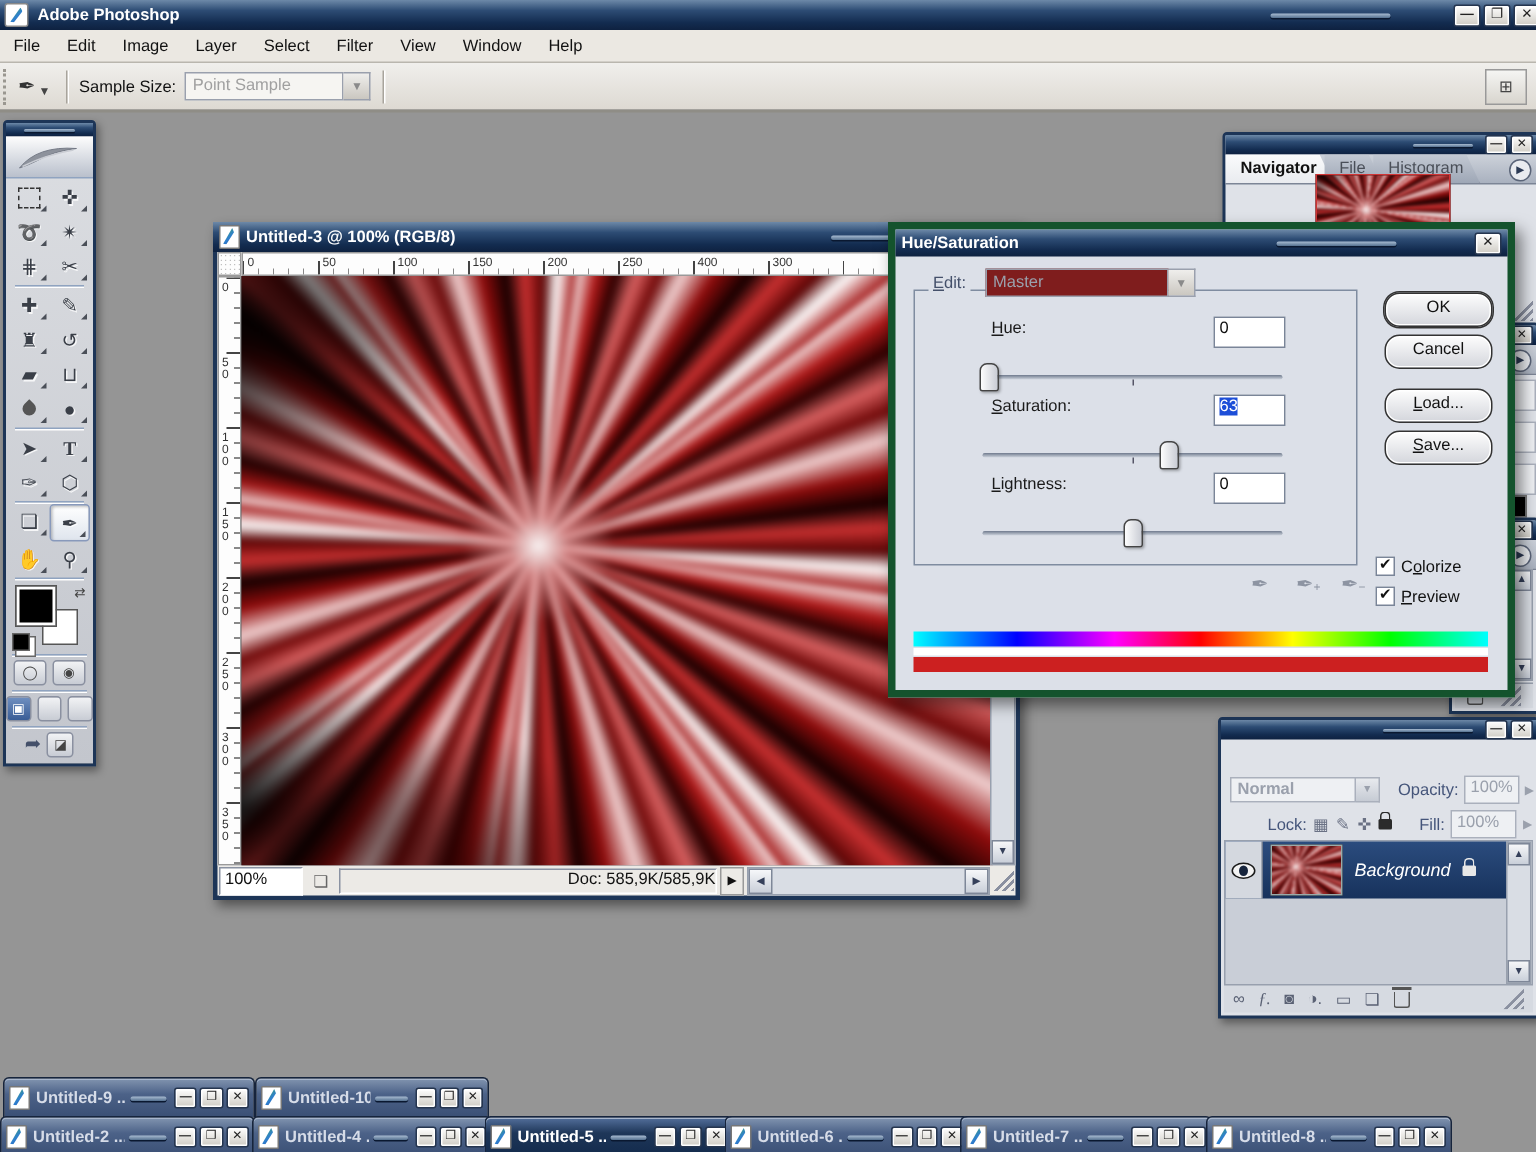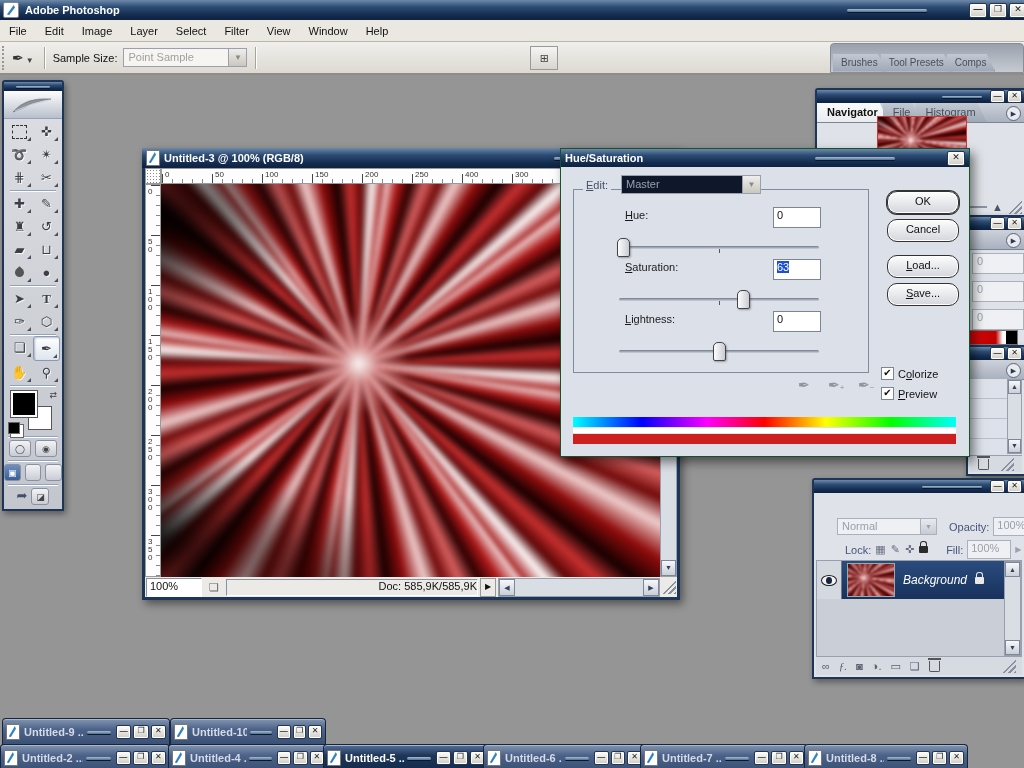--- a/index.html
+++ b/index.html
@@ -116,22 +116,22 @@
   #canvas{left:16px;top:16px;right:15px;bottom:0;position:absolute;}
   #doc-vscroll{position:absolute;right:0;top:16px;width:15px;bottom:0;}
   #doc-status{position:absolute;left:3px;right:3px;bottom:3px;height:20px;background:#eceae6;
     display:flex;align-items:center;gap:2px;padding:0 1px;}
   #doc-status .zoombox{width:48px;height:15px;padding:1px 3px;}
   #doc-status .docbox{width:250px;height:15px;text-align:right;background:#eceae6;
     border:1px solid;border-color:#8a92a2 #fff #fff #8a92a2;}
   #doc-status .flyout{width:14px;height:17px;background:#eceae6;border:1px solid #999;text-align:center;font-size:8px;line-height:16px;}
   #hscroll{flex:1;height:17px;position:relative;}
   
-  #hsdialog{position:absolute;left:560px;top:148px;width:408px;height:307px;z-index:30;
-    border:1px solid #14532d;background:#dce0e8;box-shadow:4px 5px 10px rgba(0,0,0,.5);}
+  #hsdialog{position:absolute;left:592px;top:148px;width:408px;height:307px;z-index:30;
+    border:5px solid #14532d;background:#dce0e8;box-shadow:4px 5px 10px rgba(0,0,0,.5);}
   #hs-title{height:18px;padding:0 4px;}
   .groupbox{position:absolute;left:12px;top:40px;width:294px;height:182px;border:1px solid #7f8ca0;}
   .hs-label{position:absolute;color:#1a1a1a;}
   .valbox{position:absolute;width:40px;height:17px;border:1px solid #7a8598;background:#fff;
     padding:1px 3px;font-size:11px;}
   .valbox .sel{background:#1d4ed8;color:#fff;}
   .track{position:absolute;height:3px;background:linear-gradient(#6f7a8d,#cfd5de);border-radius:2px;}
   .track .tick{position:absolute;left:50%;top:3px;width:1px;height:4px;background:#556;}
   .thumb{position:absolute;top:-8px;width:11px;height:17px;border:1px solid #444;border-radius:5px 5px 2px 2px;
     background:linear-gradient(90deg,#fdfdfd,#c9ccd4);box-shadow:1px 1px 2px rgba(0,0,0,.3);}
@@ -230,25 +230,20 @@
     <span style="font-size:8px;color:#444;margin:6px 2px 0 2px;">▼</span>
     <span class="vsep"></span>
     <span>Sample Size:</span>
     <span class="combo" style="margin-left:6px;">
       <span class="cval">Point Sample</span>
       <span class="cbtn">▼</span>
     </span>
     <span class="vsep"></span>
     <span style="margin-left:auto;width:26px;height:22px;border:1px solid #999;background:linear-gradient(#f5f5f3,#d8d5ce);text-align:center;line-height:22px;color:#444;">⊞</span>
     <span style="width:6px;"></span>
-    <span id="pal-well">
-        <span class="tab">Brushes</span>
-        <span class="tab">Tool Presets</span>
-        <span class="tab">Comps</span>
-      </span>
   </div>
 
   <div id="toolbox">
     <div class="tb-head ntb">
         <span class="grip-line" style="width:34px;margin:0 auto;height:2px;"></span>
       </div>
     <div class="feather">
       <svg width="44" height="20" viewBox="0 0 44 20">
         <path d="M2 17 Q14 2 40 4 Q24 6 14 12 Q8 15 2 17 Z" fill="#8d929c" stroke="#6e7480" stroke-width="0.6"></path>
         <path d="M4 16 Q20 8 38 5" fill="none" stroke="#c9ccd3" stroke-width="1"></path>
@@ -438,21 +433,21 @@
     </div>
   </div>
 
   <div id="layerspal" class="panel">
     <div class="pal-title ntb">
       <span class="grip-line" style="width:60px;margin-left:auto;margin-right:6px;height:2px;"></span>
       <span class="winbtn">—</span>
       <span class="winbtn">✕</span>
     </div>
     <div class="lrow" style="top:37px;">
-      <span class="ddown" style="margin-left:21px;">
+      <span class="ddown" style="margin-left:4px;font-weight:bold;">
         <span class="dval">Normal</span>
         <span class="dbtn">▼</span>
       </span>
       <span style="margin-left:8px;">Opacity:</span>
       <span class="pctfield">100%</span>
       <span style="color:#9aa0ac;font-size:8px;">▶</span>
     </div>
     <div class="lrow" style="top:60px;">
       <span style="margin-left:4px;padding-left:25px;">Lock:</span>
       <span class="lockicons">
@@ -495,21 +490,21 @@
 
   <div id="hsdialog">
     <div id="hs-title" class="ntb">
       <span>Hue/Saturation</span>
       <span class="grip-line" style="margin-left:auto;margin-right:50px;"></span>
       <span class="winbtn">✕</span>
     </div>
     <div class="groupbox"></div>
     <span class="hs-label" style="left:22px;top:30px;background:#dce0e8;padding:0 3px;color:#44506a;" id="editlabel"><u>E</u>dit:</span>
     <span class="combo" style="position:absolute;left:60px;top:26px;">
-      <span class="cval" style="width:112px;background:#0f172a;color:#9aa0ac;">Master</span>
+      <span class="cval" style="width:112px;background:#7f1d1d;color:#9aa0ac;">Master</span>
       <span class="cbtn">▼</span>
     </span>
     <div id="hs-sliders">
         <span class="hs-label" style="left: 64px; top: 60px;"><u>H</u>ue:</span>
         <span class="valbox" style="left: 212px; top: 58px;"><span>0</span></span>
         <div class="track" style="left: 58px; top: 97px; width: 200px;">
           <span class="tick"></span>
           <span class="thumb" style="left: -2px;"></span>
         </div>
         <span class="hs-label" style="left: 64px; top: 112px;"><u>S</u>aturation:</span>

